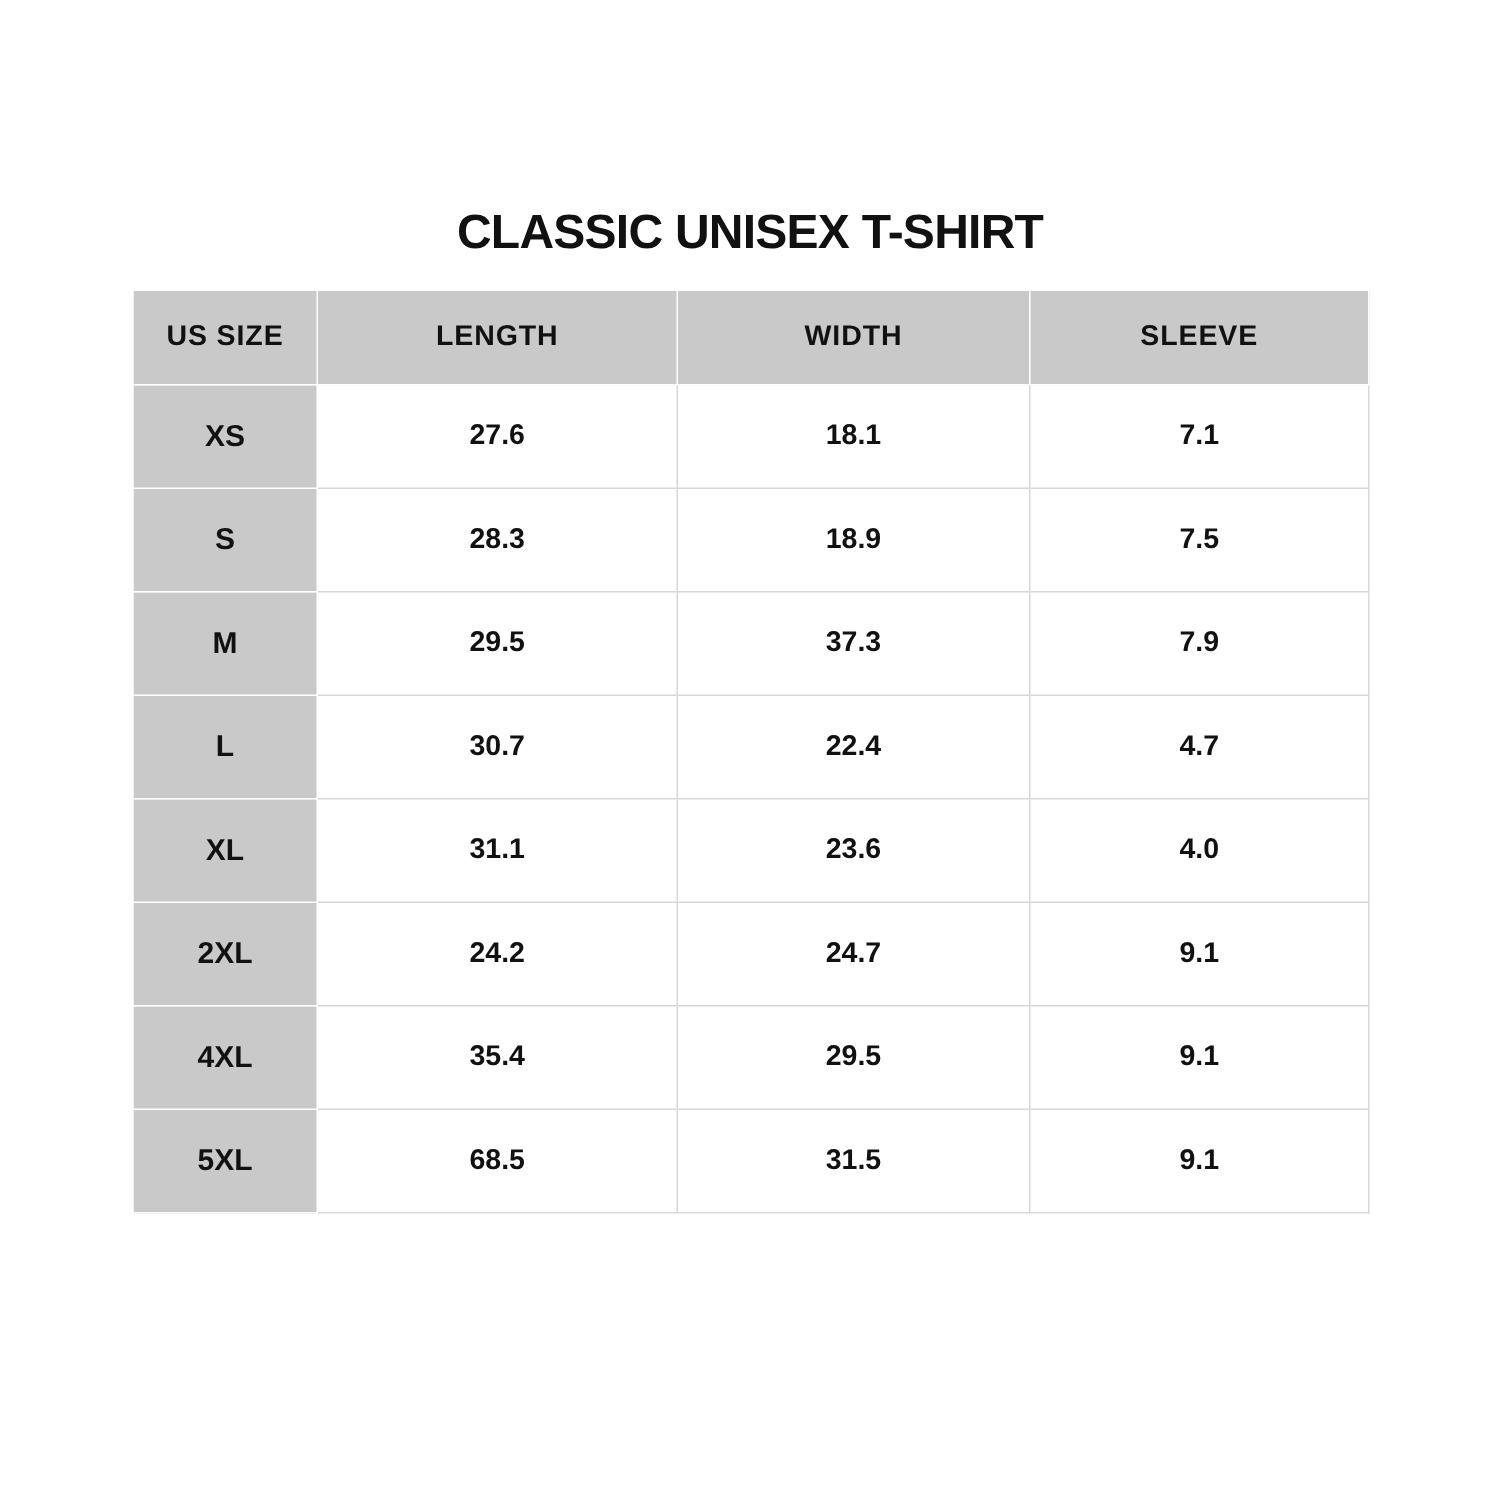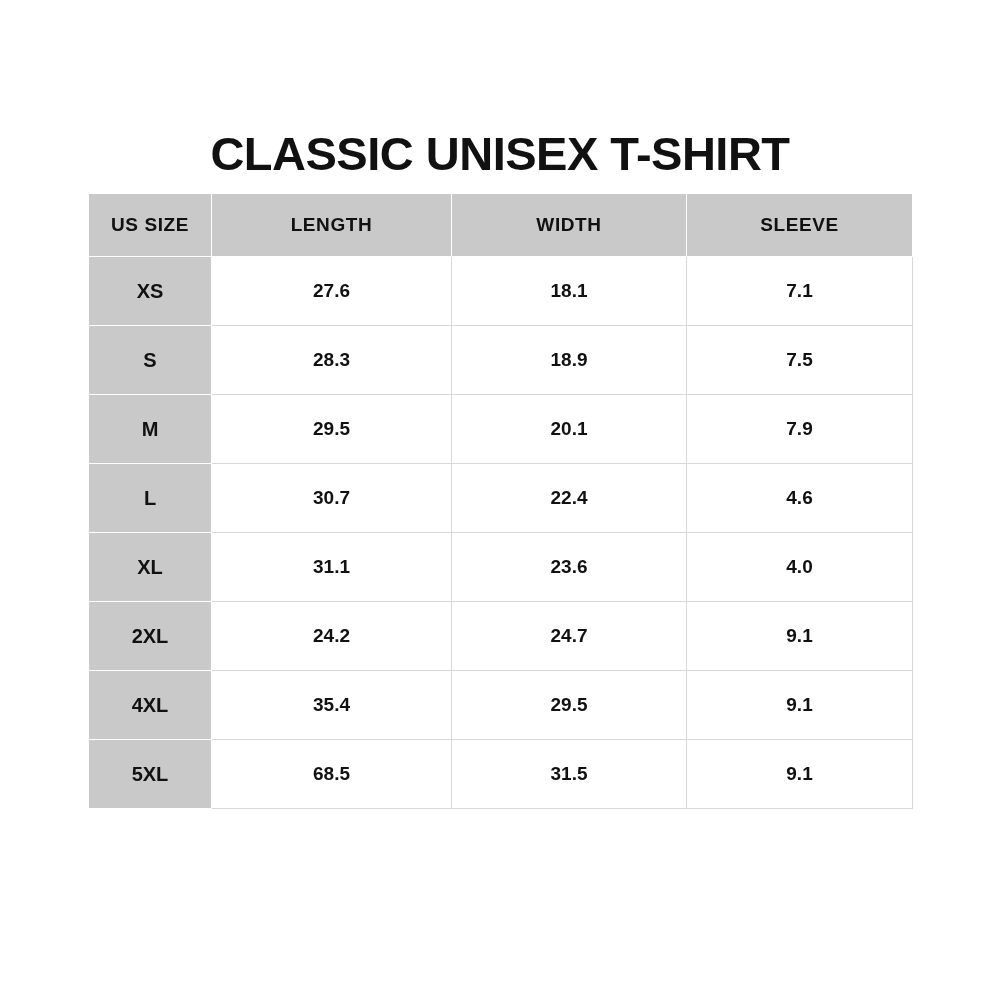--- a/index.html
+++ b/index.html
@@ -19,21 +19,21 @@
     height: 1000px;
     position: relative;
     box-sizing: border-box;
   }
   .title {
     position: absolute;
     top: 126px;
     left: 0;
     width: 1000px;
     text-align: center;
-    font-size: 47px;
+    font-size: 32px;
     font-weight: bold;
     letter-spacing: -0.5px;
     color: #111111;
     line-height: 56px;
     white-space: nowrap;
   }
   .table-wrap {
     position: absolute;
     top: 193px;
     left: 88px;
@@ -112,28 +112,28 @@
         </tr>
         <tr>
           <td class="size-cell">S</td>
           <td>28.3</td>
           <td>18.9</td>
           <td>7.5</td>
         </tr>
         <tr>
           <td class="size-cell">M</td>
           <td>29.5</td>
-          <td>20.1</td>
+          <td>37.3</td>
           <td>7.9</td>
         </tr>
         <tr>
           <td class="size-cell">L</td>
           <td>30.7</td>
           <td>22.4</td>
-          <td>4.6</td>
+          <td>4.7</td>
         </tr>
         <tr>
           <td class="size-cell">XL</td>
           <td>31.1</td>
           <td>23.6</td>
           <td>4.0</td>
         </tr>
         <tr>
           <td class="size-cell">2XL</td>
           <td>24.2</td>

